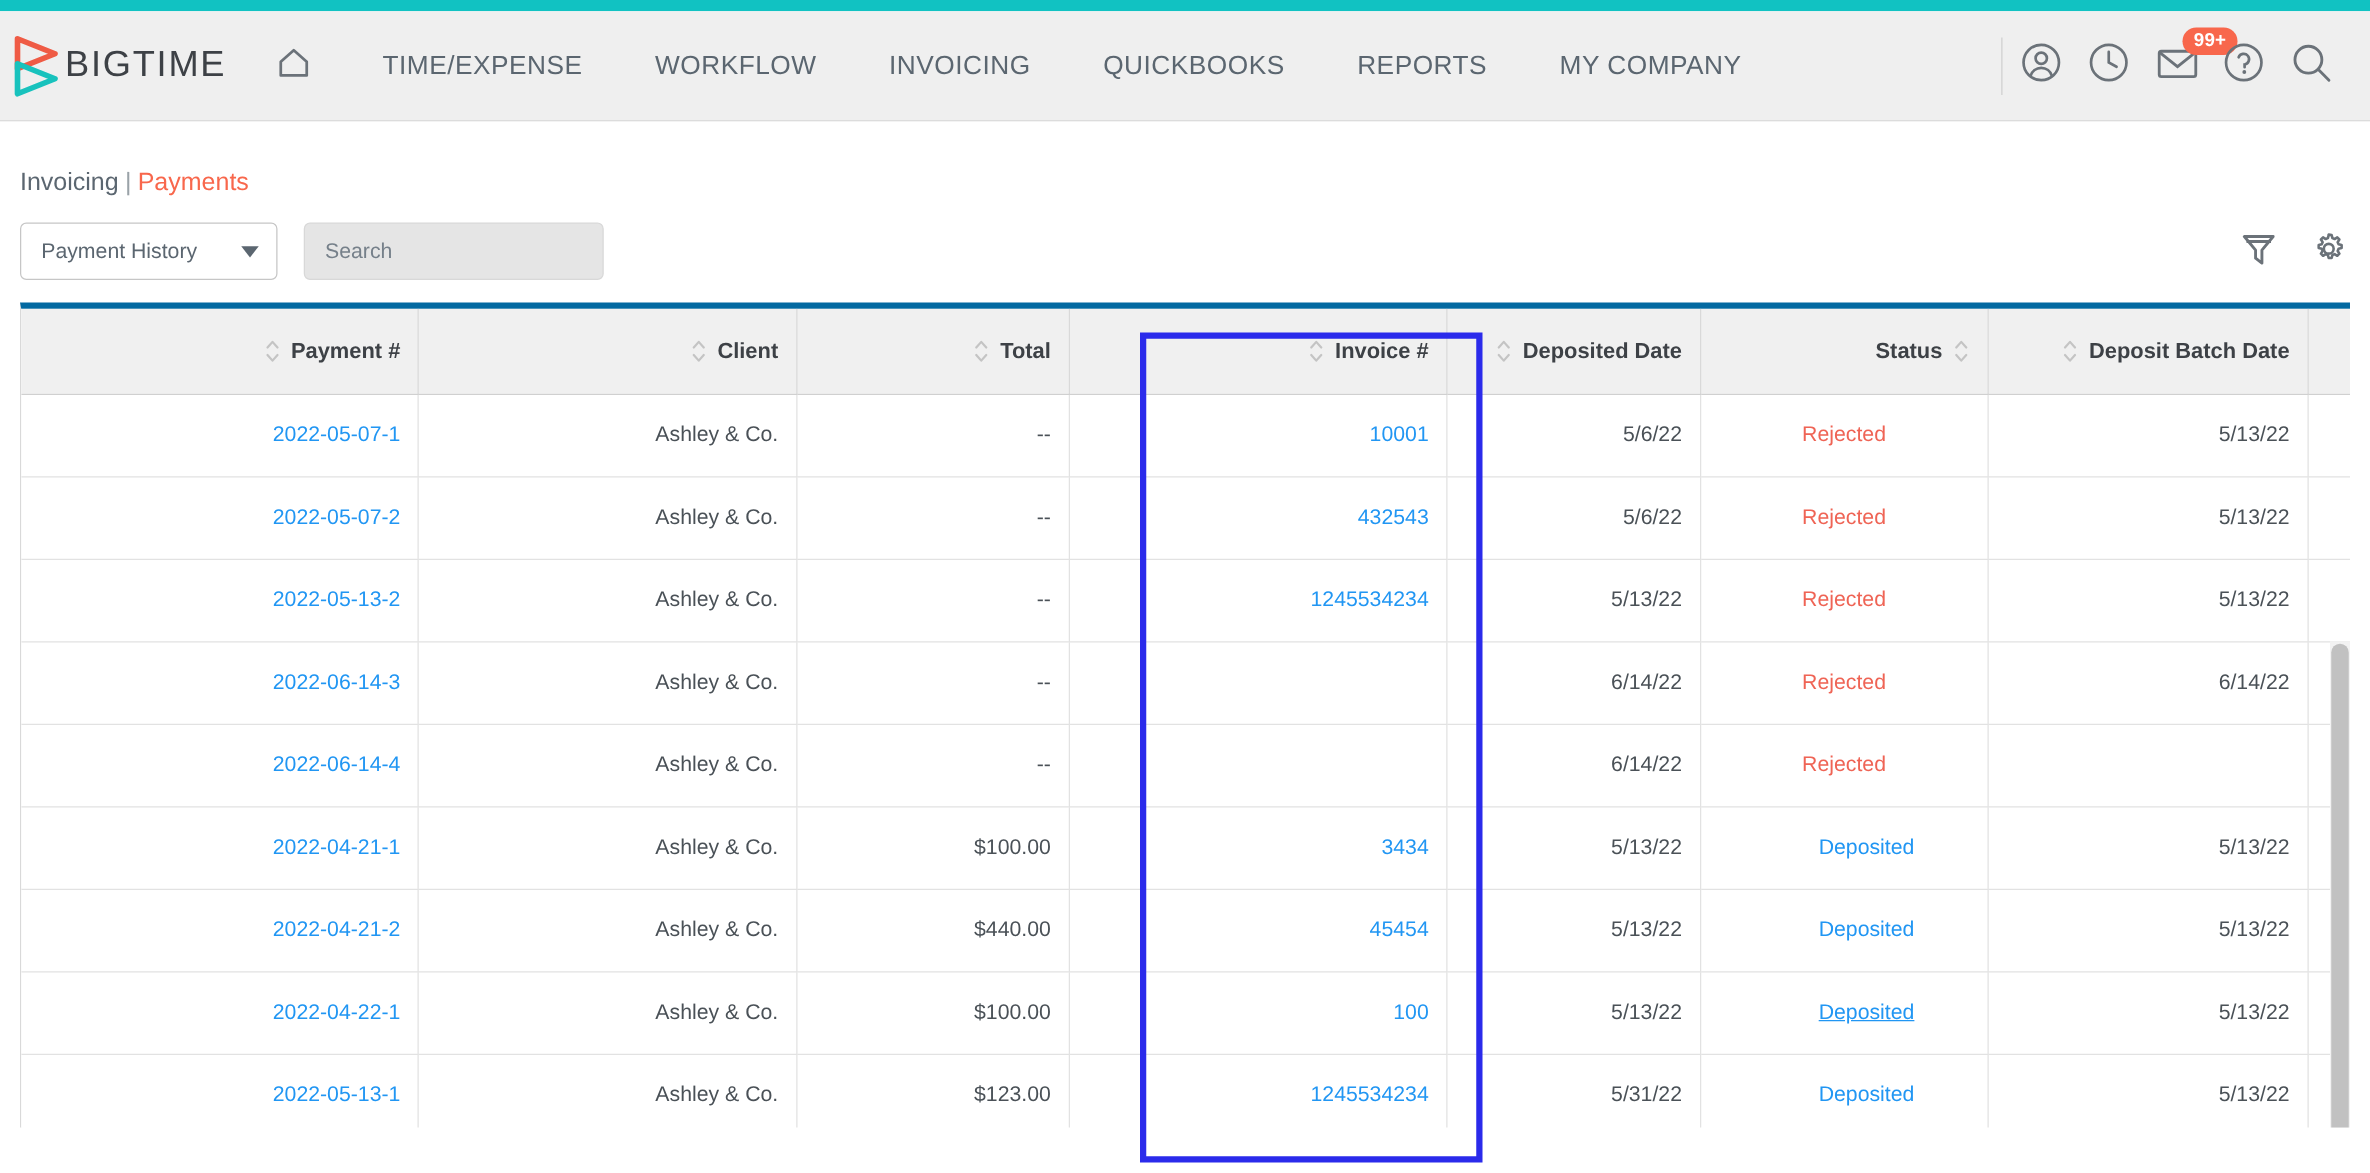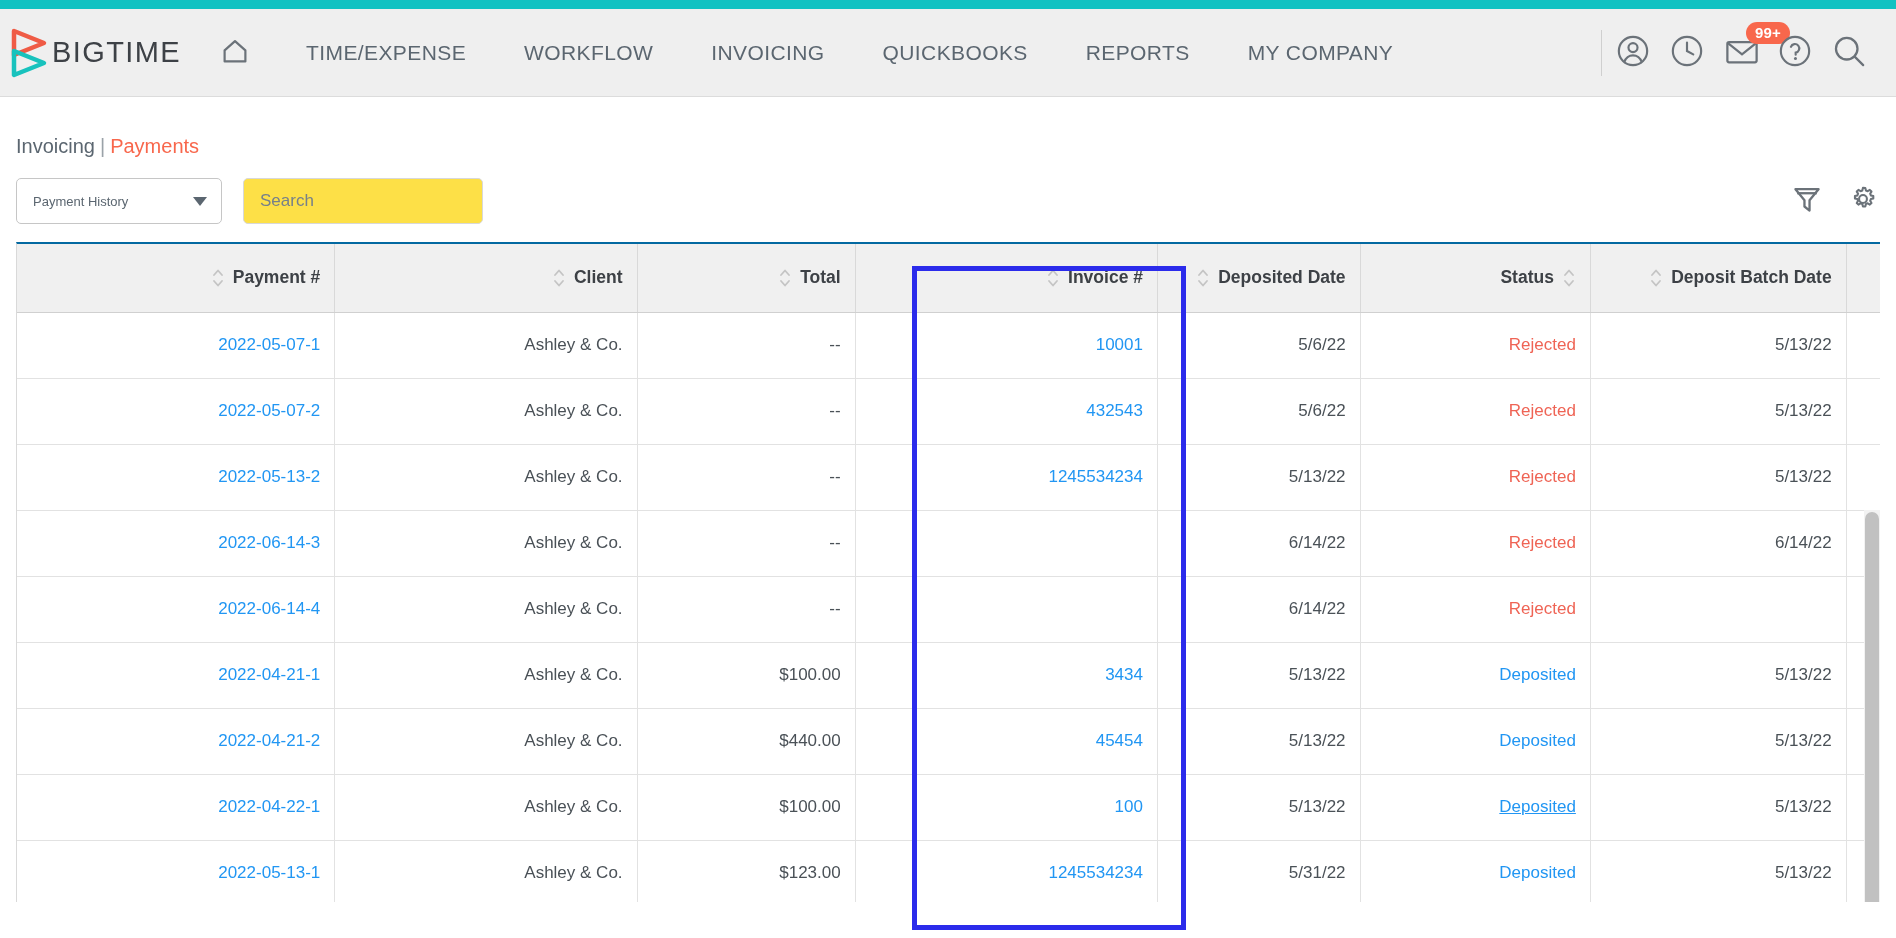--- a/index.html
+++ b/index.html
@@ -68,52 +68,52 @@
     display: flex; align-items: center;
     padding: 20px 16px 0 16px;
     position: relative;
   }
   .select-box {
     height: 46px; min-width: 206px;
     border: 1px solid #c6c6c6; border-radius: 5px;
     background: #fff;
     display: flex; align-items: center; justify-content: space-between;
     padding: 0 14px 0 16px;
-    font-size: 13px; color: #5b6670;
+    font-size: 17px; color: #5b6670;
     cursor: pointer;
   }
   .caret {
     width: 0; height: 0; margin-left: 14px;
     border-left: 7px solid transparent;
     border-right: 7px solid transparent;
     border-top: 9px solid #5b6670;
   }
   .search-box {
     height: 46px; width: 240px; margin-left: 21px;
     border: 1px solid #d8d8d8; border-radius: 5px;
-    background: #fde047; font-size: 17px; color: #76808a;
+    background: #e5e5e5; font-size: 17px; color: #76808a;
     padding: 0 16px;
     font-family: "Liberation Sans", sans-serif;
     outline: none;
   }
   .search-box::placeholder { color: #76808a; }
   .toolbar-right {
     position: absolute; right: 16px; top: 20px;
     display: flex; align-items: center; gap: 22px;
   }
   .toolbar-icon { width: 34px; height: 46px; display:flex; align-items:center; justify-content:center; cursor: pointer; }
 
   
   .table-wrap {
     margin: 18px 0 0 16px;
     width: 1864px;
     height: 660px;
     overflow: hidden;
     position: relative;
-    border-top: 2px solid #0369a1;
+    border-top: 5px solid #0369a1;
     border-left: 1px solid #d9d9d9;
   }
   table { border-collapse: collapse; table-layout: fixed; width: 2060px; }
   thead th {
     background: #f0f0f0;
     height: 68px;
     border-right: 1px solid #d9d9d9;
     border-bottom: 1px solid #d0d0d0;
     font-size: 17.5px; color: #3d4146; font-weight: bold;
     padding: 0 14px;
@@ -127,21 +127,21 @@
   tbody td {
     height: 66px;
     border-right: 1px solid #e2e2e2;
     border-bottom: 1px solid #e2e2e2;
     font-size: 17px; color: #4a5157;
     padding: 0 14px;
     text-align: right;
     white-space: nowrap;
     background: #fff;
   }
-  td.left { text-align: right; }
+  td.left { text-align: center; }
   .link { color: #2196f3; cursor: pointer; }
   .status-rejected { color: #ef6455; }
   .status-deposited { color: #2196f3; cursor: pointer; padding-left: 36px; }
 
   
   .highlight-box {
     position: absolute;
     left: 912px; top: 266px;
     width: 274px; height: 664px;
     border: 5px solid #2b2beb;

